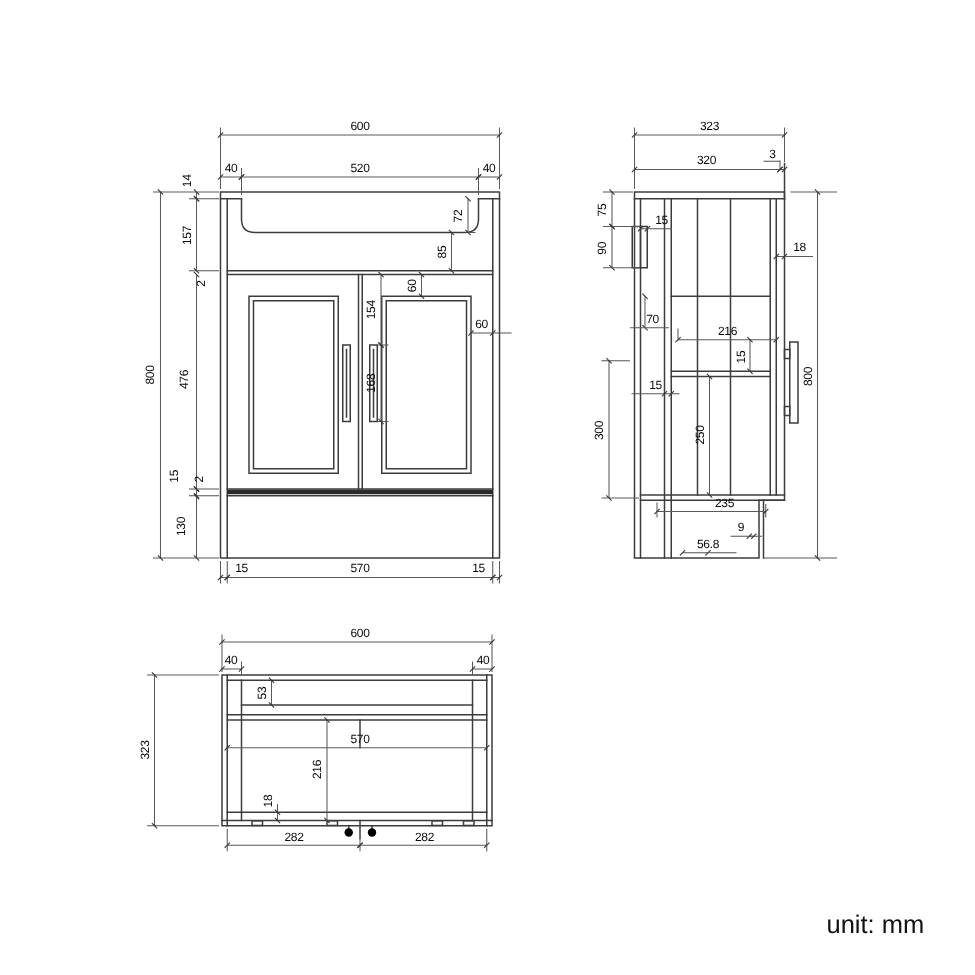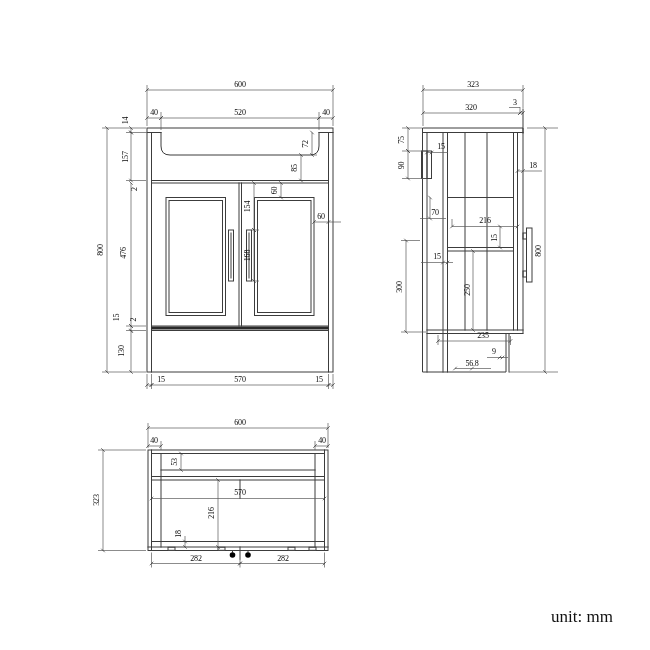--- a/index.html
+++ b/index.html
@@ -1,17 +1,17 @@
 <!DOCTYPE html>
 <html><head>
 <meta charset="utf-8">
 <style>
   html,body{margin:0;padding:0;background:#fff;}
   .canvas{position:relative;width:650px;height:650px;background:#ffffff;overflow:hidden;
-          font-family:Liberation Serif, serif;}
+          font-family:Liberation Sans, sans-serif;}
   svg{position:absolute;left:0;top:0;}
   .s  line,.s path,.s rect{stroke:#3c3c3c;stroke-width:1;fill:none;stroke-linecap:square;}
   .s rect.fill{fill:#2a2a2a;stroke:none;}
   .s rect.wh{fill:#fff;}
   .d line{stroke:#5a5a5a;stroke-width:0.7;fill:none;}
   .dm{marker-start:url(#tk);marker-end:url(#tk);}
   text{font-size:8px;fill:#0a0a0a;text-anchor:middle;letter-spacing:-0.2px;}
   text.note{font-size:17px;fill:#111;text-anchor:start;letter-spacing:0;}
 </style>
 </head>

